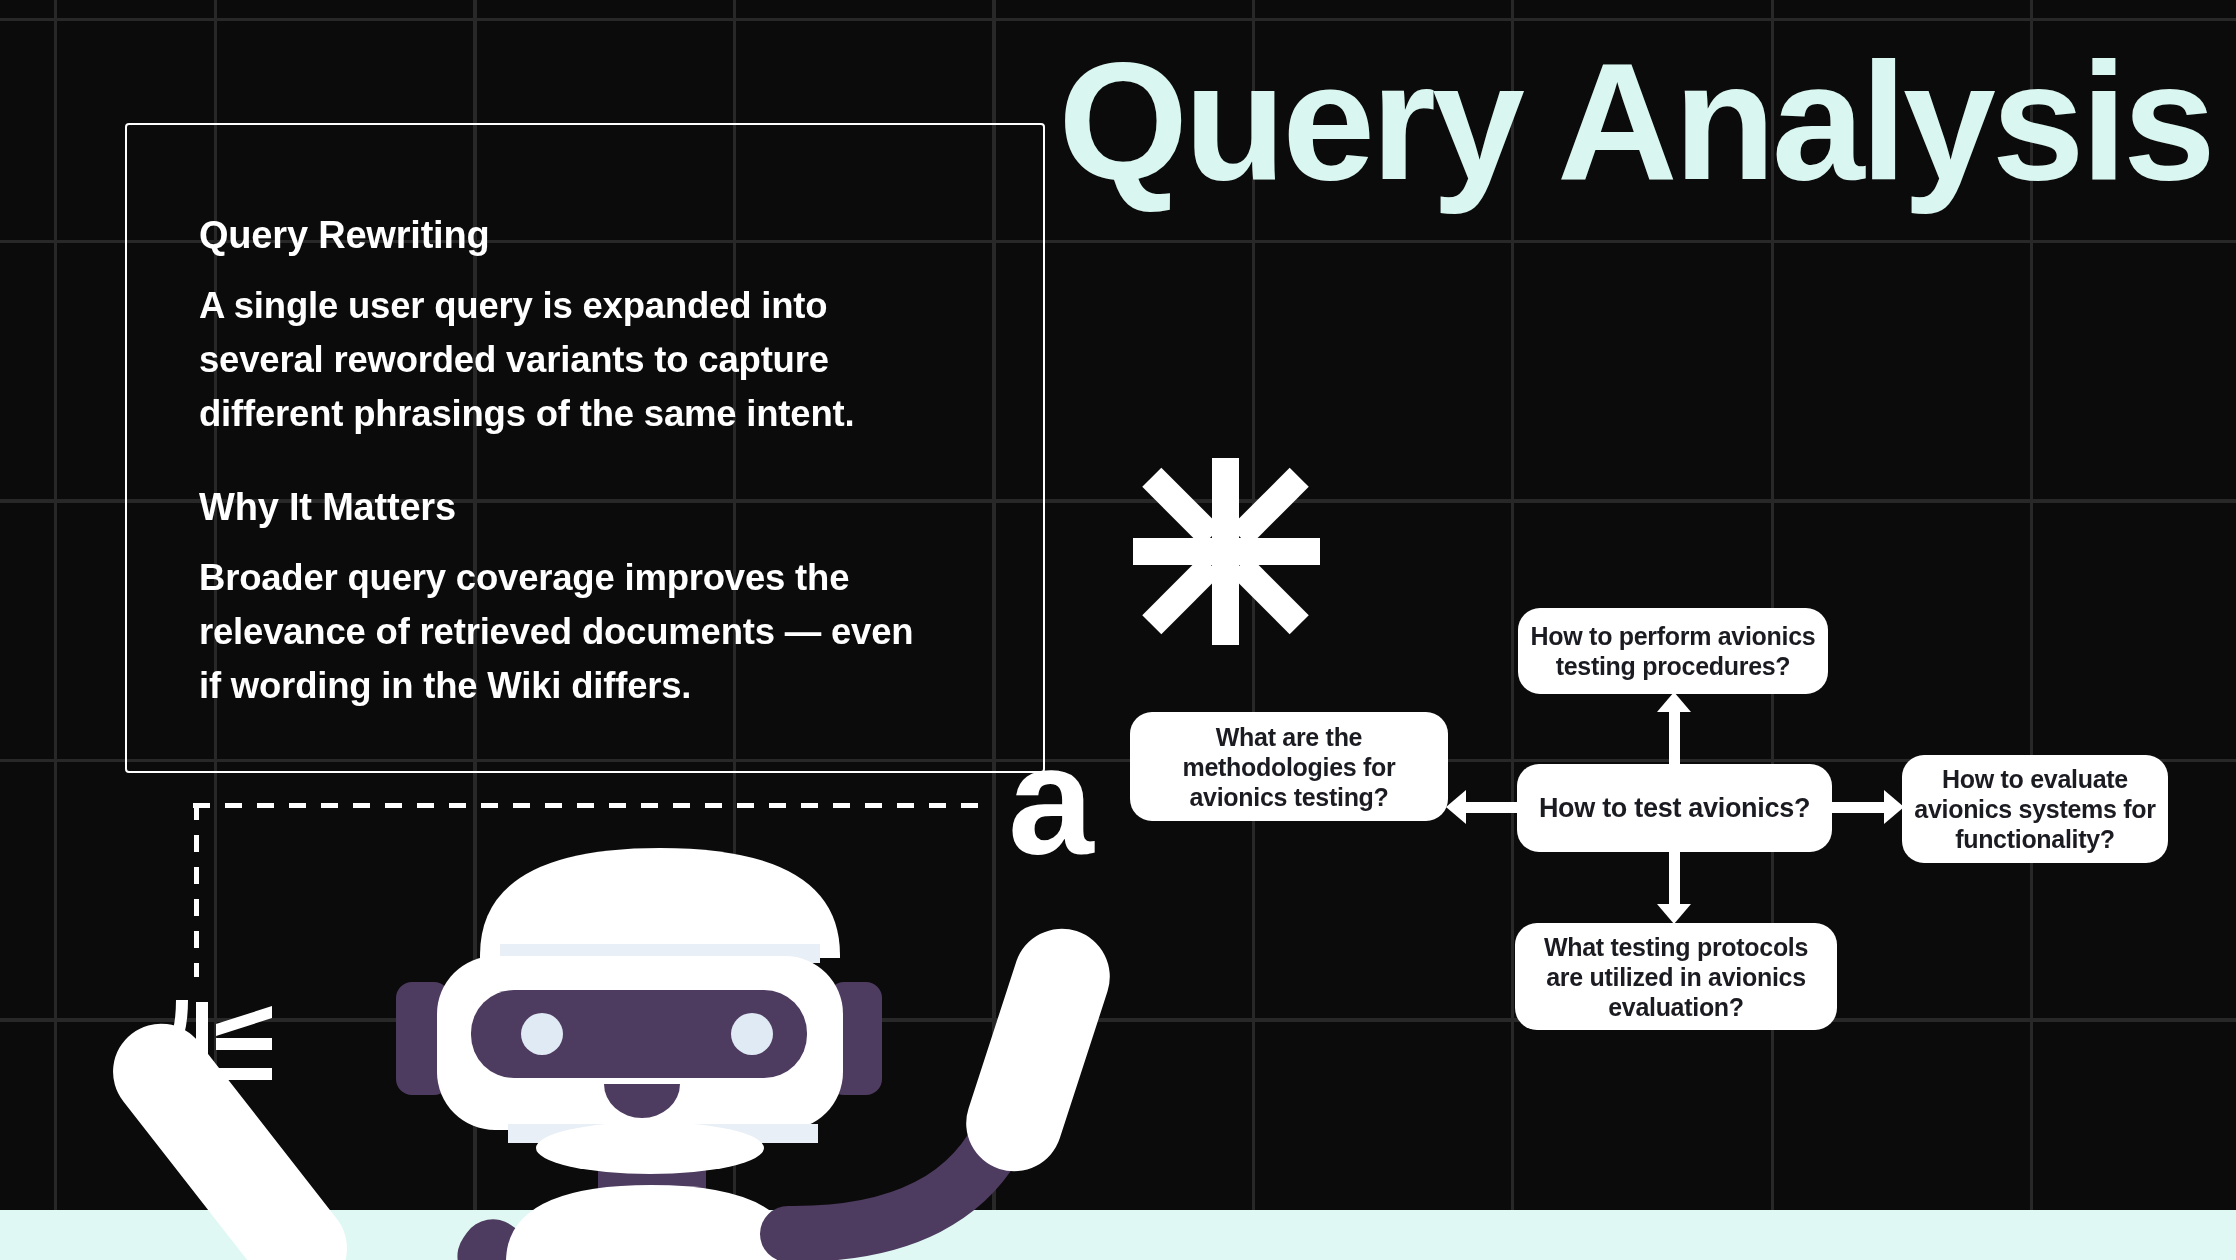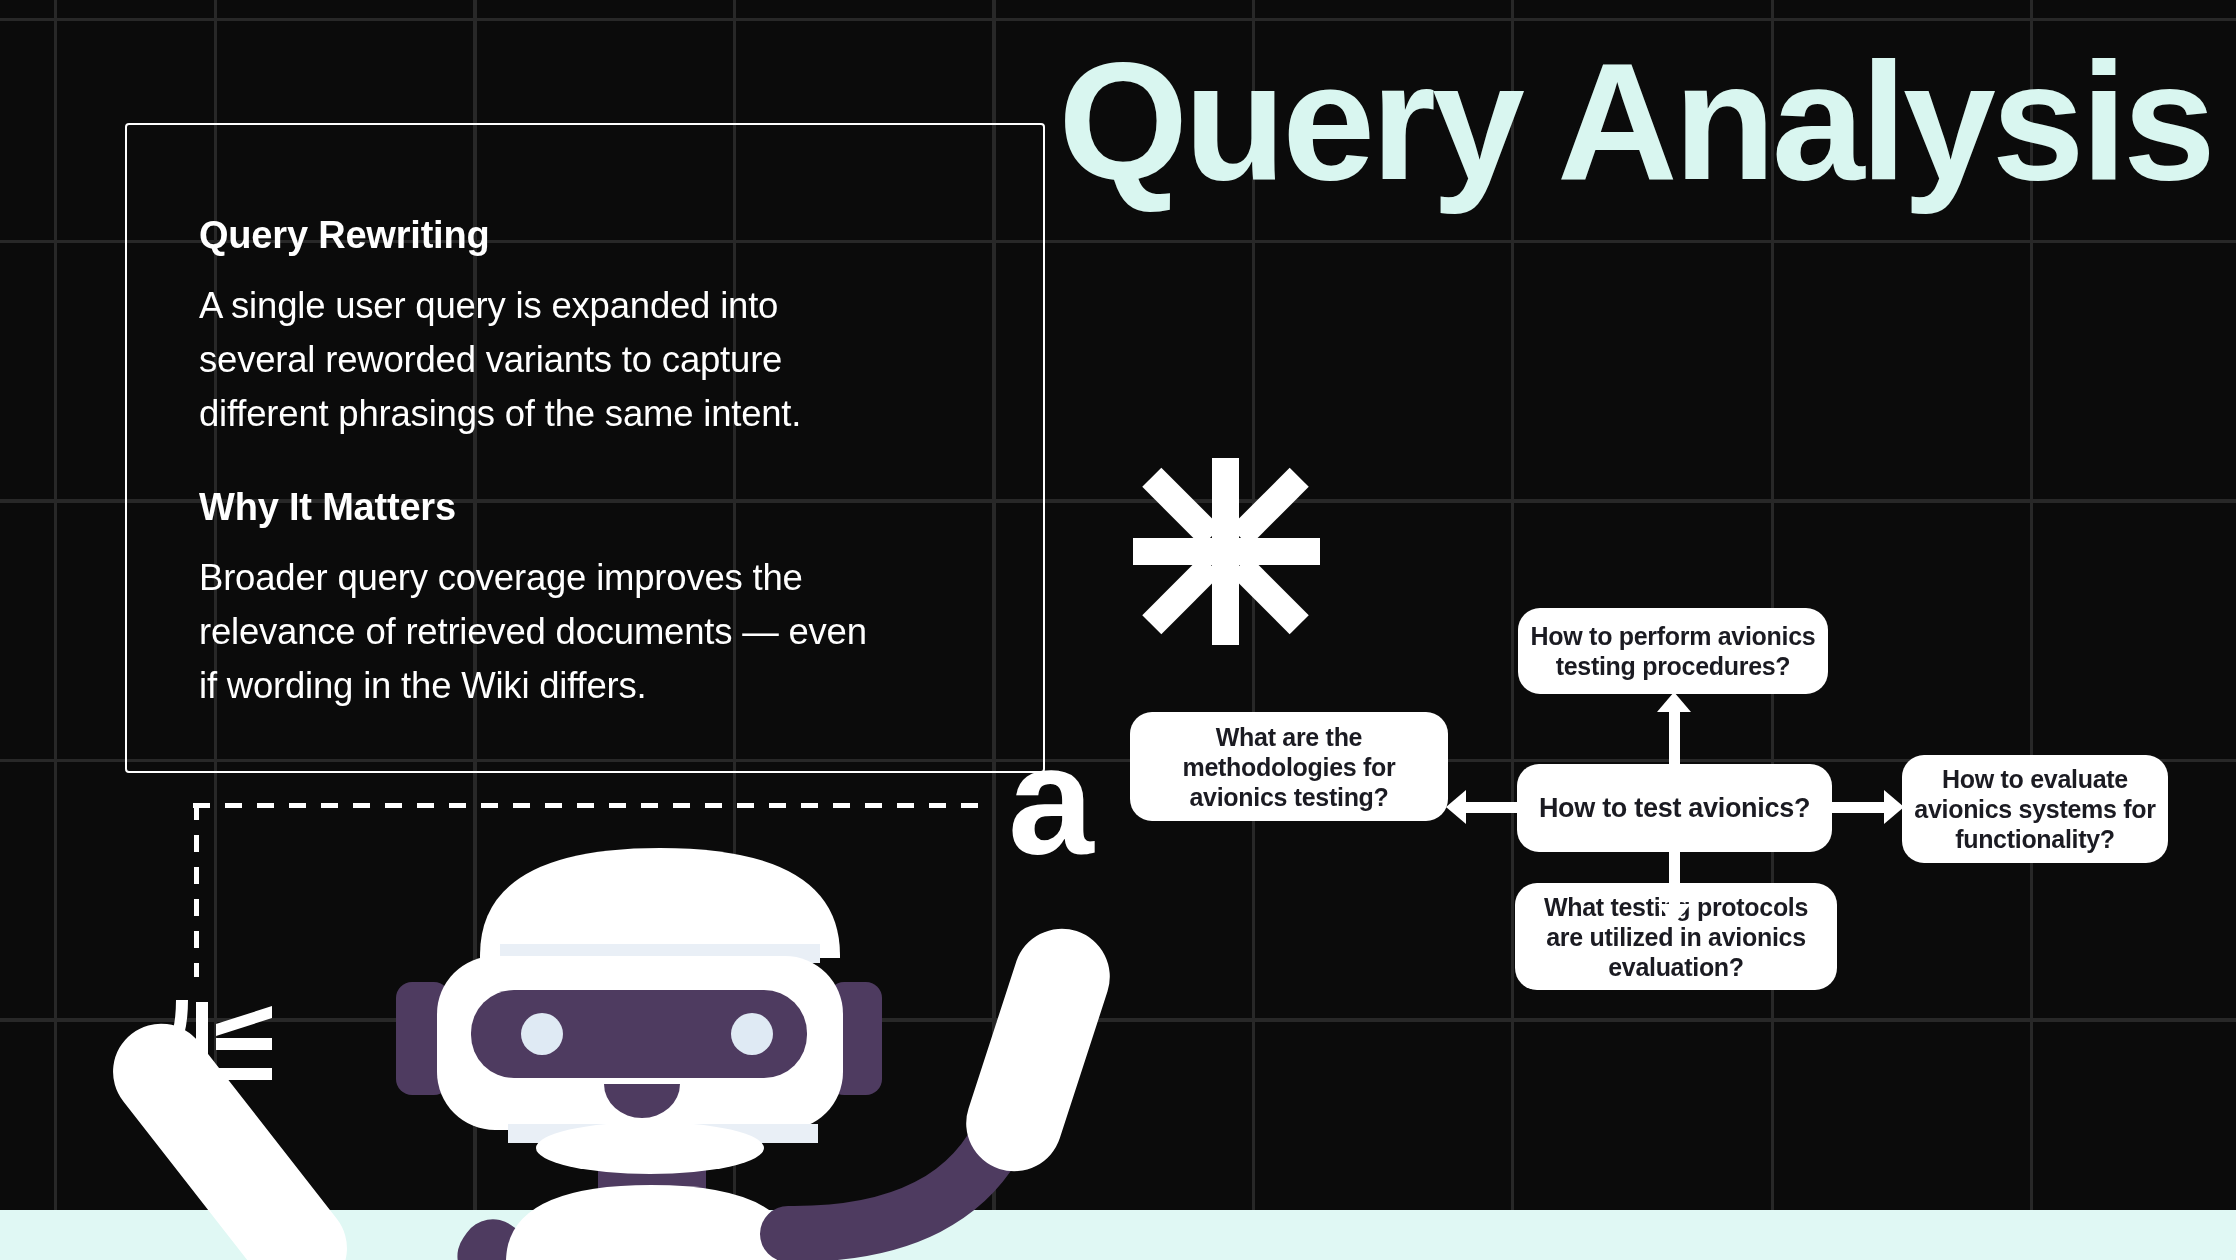--- a/index.html
+++ b/index.html
@@ -22,21 +22,21 @@
     white-space:nowrap;
   }
 
   
   .card{
     left:125px;top:123px;width:920px;height:650px;box-sizing:border-box;
     border:2.5px solid #fff;border-radius:4px;
     padding:90px 70px 0 72px;color:#fff;
   }
   .card h3{margin:0 0 24px 0;font-size:38px;line-height:40px;font-weight:bold;letter-spacing:-0.2px;}
-  .card p{margin:0 0 46px 0;font-size:36.5px;line-height:54px;font-weight:normal;white-space:pre-line;letter-spacing:-0.2px;}
+  .card p{margin:0 0 46px 0;font-size:36.5px;line-height:54px;font-weight:bold;white-space:pre-line;letter-spacing:-0.2px;}
 
   
   .ast-bar{background:#fff;}
   .ast-v{left:1212px;top:458px;width:27px;height:187px;}
   .ast-h{left:1133px;top:538px;width:187px;height:27px;}
   .ast-stub{width:27px;height:84px;background:#fff;}
   .ast-ne{left:1256px;top:465px;transform:rotate(45deg);}
   .ast-nw{left:1168px;top:465px;transform:rotate(-45deg);}
   .ast-se{left:1256px;top:553px;transform:rotate(-45deg);}
   .ast-sw{left:1168px;top:553px;transform:rotate(45deg);}
@@ -54,21 +54,21 @@
   .fbox{
     background:#fff;border-radius:22px;box-sizing:border-box;
     display:flex;align-items:center;justify-content:center;text-align:center;
     color:var(--box-text,#1b1b22);font-weight:bold;font-size:25px;line-height:30px;
     letter-spacing:-0.3px;white-space:pre-line;padding:0 10px;
   }
   .fbox-top{left:1518px;top:608px;width:310px;height:86px;}
   .fbox-left{left:1130px;top:712px;width:318px;height:109px;}
   .fbox-center{left:1517px;top:764px;width:315px;height:88px;font-size:27px;}
   .fbox-right{left:1902px;top:755px;width:266px;height:108px;}
-  .fbox-bottom{left:1515px;top:883px;width:322px;height:107px;}
+  .fbox-bottom{left:1515px;top:923px;width:322px;height:107px;}
 
   .shaft{background:#fff;}
   .tri{width:0;height:0;}
   .up-shaft{left:1669px;top:706px;width:11px;height:58px;}
   .up-head{left:1657px;top:692px;border-left:17px solid transparent;border-right:17px solid transparent;border-bottom:20px solid #fff;}
   .down-shaft{left:1669px;top:852px;width:11px;height:58px;}
   .down-head{left:1657px;top:904px;border-left:17px solid transparent;border-right:17px solid transparent;border-top:20px solid #fff;}
   .left-shaft{left:1460px;top:802px;width:58px;height:11px;}
   .left-head{left:1446px;top:790px;border-top:17px solid transparent;border-bottom:17px solid transparent;border-right:20px solid #fff;}
   .right-shaft{left:1832px;top:802px;width:58px;height:11px;}

